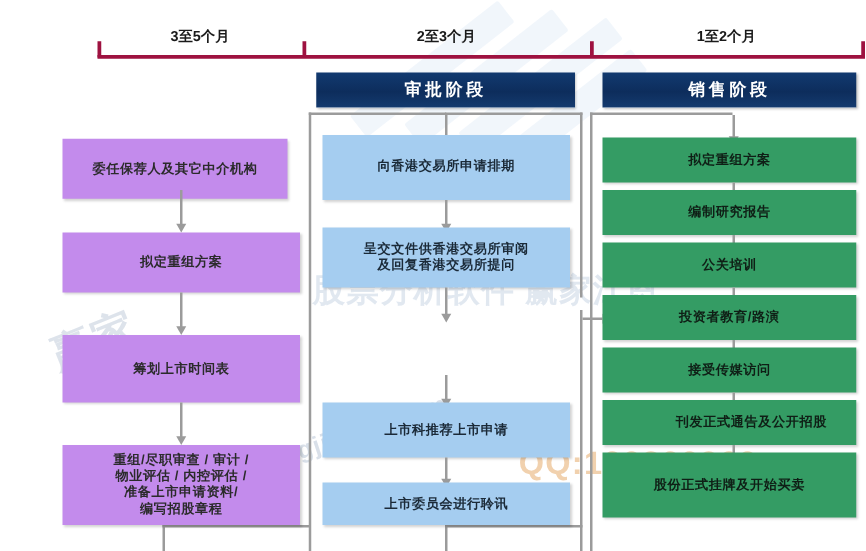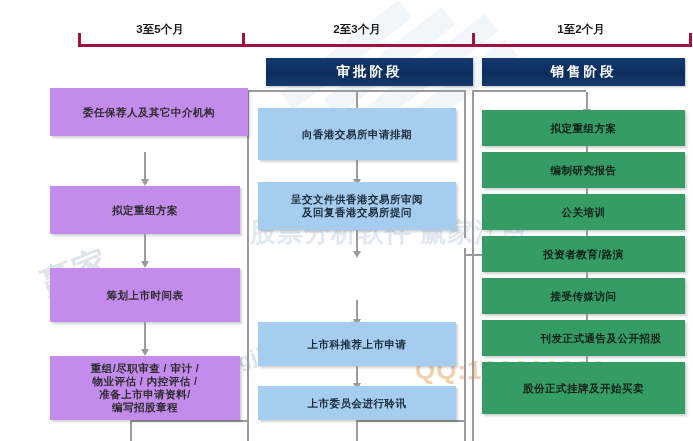--- a/index.html
+++ b/index.html
@@ -103,41 +103,41 @@
   <div class="timeline-line"></div>
   <div class="tick" style="left:78px;"></div>
   <div class="tick" style="left:242px;"></div>
   <div class="tick" style="left:472px;"></div>
   <div class="tick" style="left:689px;"></div>
 
   <div class="timeline-label" style="left:78px;width:164px;">3至5个月</div>
   <div class="timeline-label" style="left:242px;width:230px;">2至3个月</div>
   <div class="timeline-label" style="left:472px;width:218px;">1至2个月</div>
 
-  <div class="phase-header" style="left:266px;top:58px;width:207px;">审批阶段</div>
+  <div class="phase-header" style="left:253px;top:58px;width:207px;">审批阶段</div>
   <div class="phase-header" style="left:482px;top:58px;width:203px;">销售阶段</div>
 
   <div class="plainline" style="left:247px;top:90px;width:2px;height:351px;"></div>
   <div class="plainline" style="left:247px;top:90px;width:110px;height:2px;"></div>
 
   <div class="plainline" style="left:464px;top:90px;width:2px;height:148px;"></div>
   <div class="plainline" style="left:356px;top:90px;width:110px;height:2px;"></div>
   <div class="plainline" style="left:464px;top:248px;width:2px;height:193px;"></div>
 
   <div class="plainline" style="left:472px;top:90px;width:2px;height:351px;"></div>
   <div class="plainline" style="left:472px;top:90px;width:114px;height:2px;"></div>
 
   <div class="plainline" style="left:130px;top:420px;width:2px;height:21px;"></div>
   <div class="plainline" style="left:130px;top:420px;width:118px;height:2px;"></div>
   <div class="plainline" style="left:356px;top:420px;width:2px;height:21px;"></div>
   <div class="plainline" style="left:356px;top:420px;width:110px;height:2px;"></div>
 
   <div class="harrow-right" style="left:466px;top:254px;width:16px;"></div>
 
-  <div class="node purple" style="left:50px;top:88px;width:198px;height:48px;">
+  <div class="node purple" style="left:50px;top:111px;width:180px;height:48px;">
     <span>委任保荐人及其它中介机构</span>
   </div>
   <div class="varrow" style="left:144px;top:152px;height:28px;"></div>
 
   <div class="node purple" style="left:50px;top:186px;width:190px;height:48px;">
     <span>拟定重组方案</span>
   </div>
   <div class="varrow" style="left:144px;top:234px;height:28px;"></div>
 
   <div class="node purple" style="left:50px;top:268px;width:190px;height:54px;">
@@ -147,21 +147,21 @@
 
   <div class="node purple" style="left:50px;top:356px;width:190px;height:64px;white-space:pre-line;">
     <span>重组/尽职审查 / 审计 /
 物业评估 / 内控评估 /
 准备上市申请资料/
 编写招股章程</span>
   </div>
 
   <div class="varrow" style="left:356px;top:92px;height:18px;"></div>
 
-  <div class="node blue" style="left:258px;top:108px;width:198px;height:52px;">
+  <div class="node blue" style="left:258px;top:108px;width:198px;height:52px;font-family:Liberation Mono, monospace;">
     <span>向香港交易所申请排期</span>
   </div>
   <div class="varrow" style="left:356px;top:160px;height:20px;"></div>
 
   <div class="node blue" style="left:258px;top:182px;width:198px;height:48px;white-space:pre-line;">
     <span>呈交文件供香港交易所审阅
 及回复香港交易所提问</span>
   </div>
   <div class="varrow" style="left:356px;top:230px;height:22px;"></div>
 

